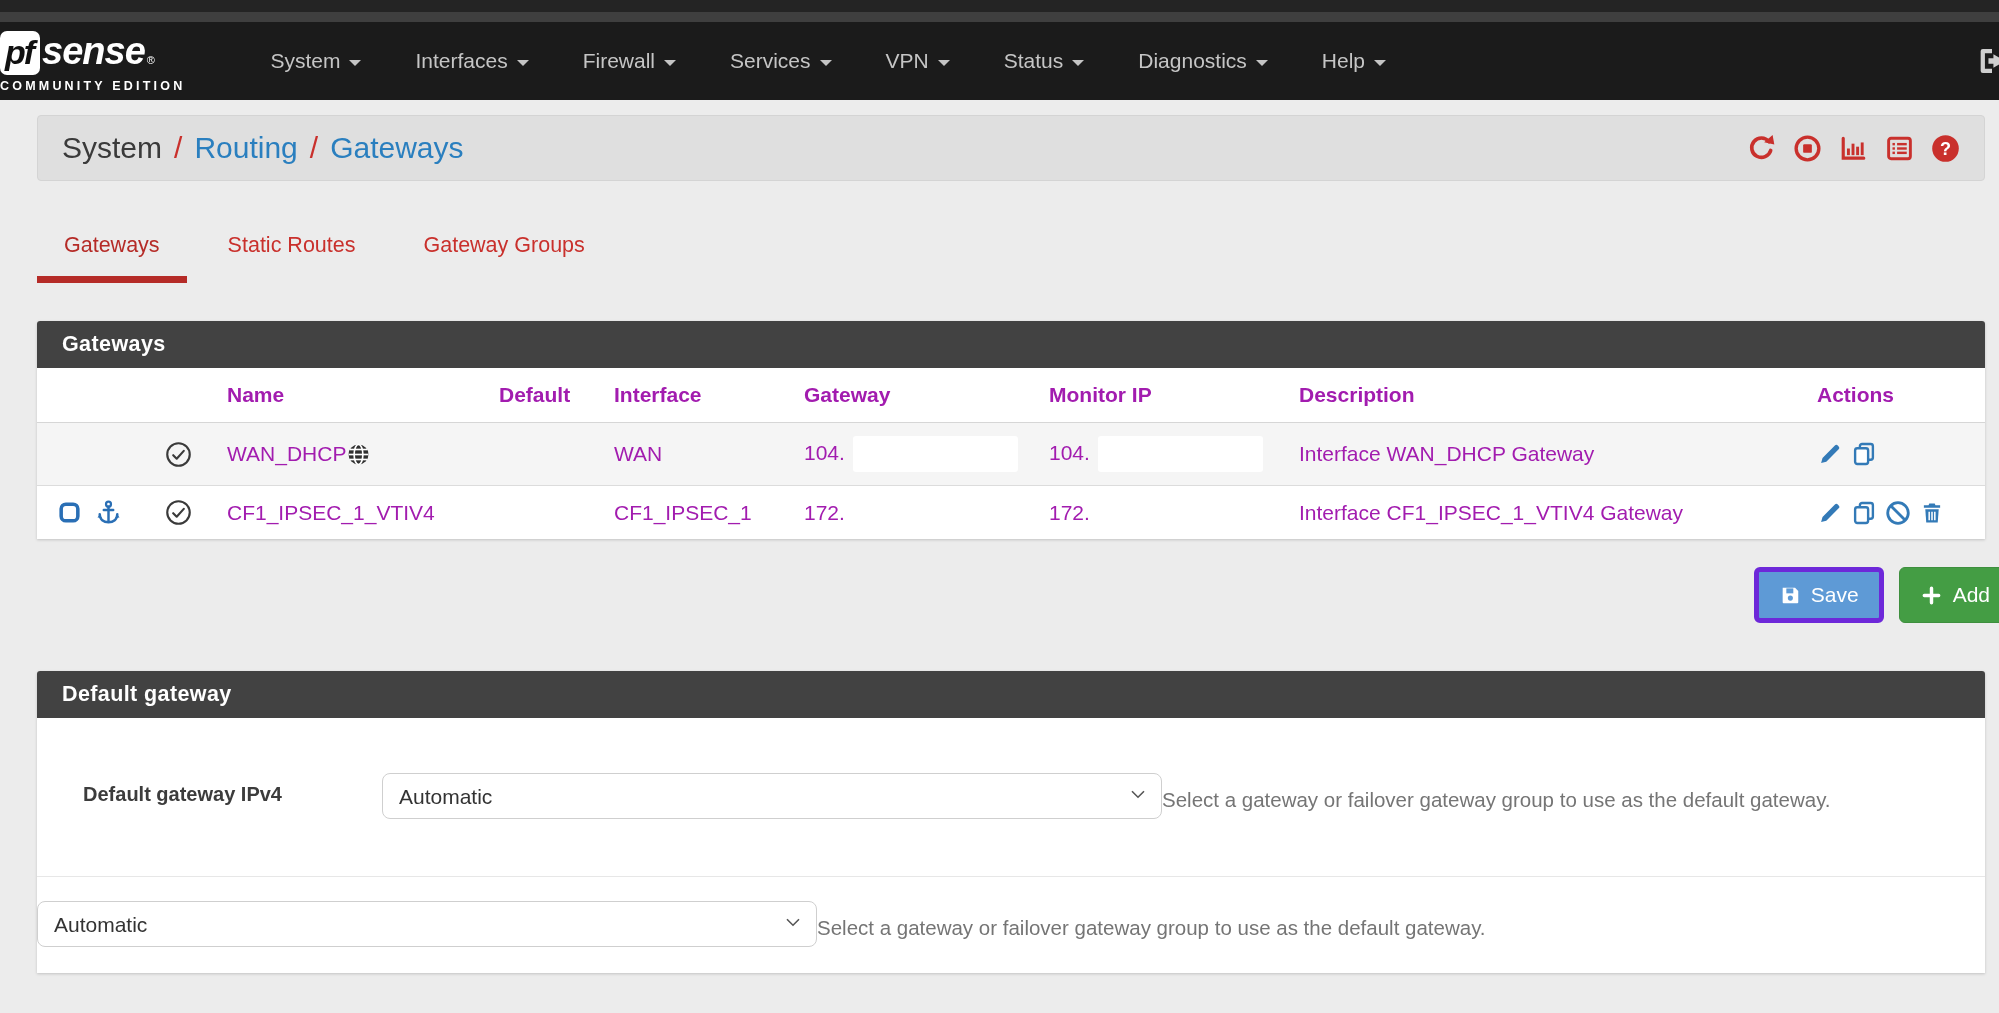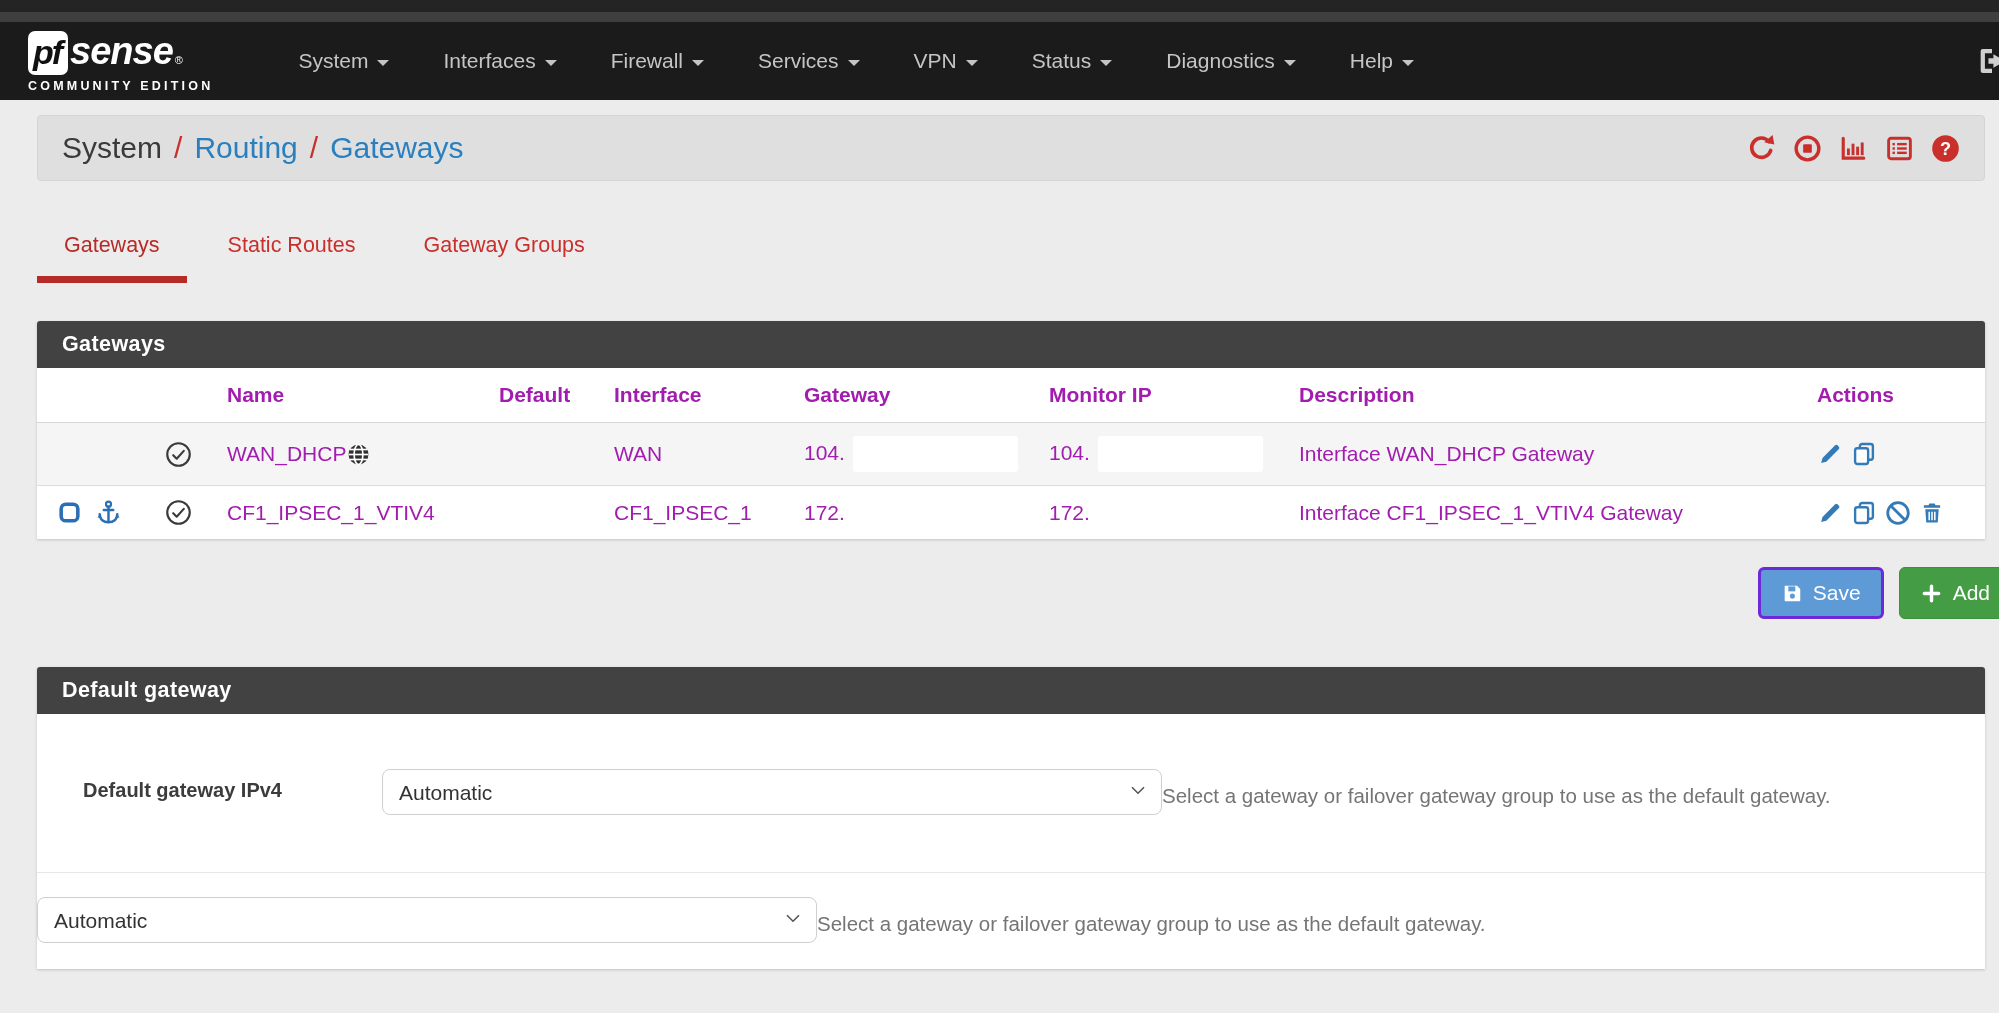--- a/index.html
+++ b/index.html
@@ -8,21 +8,21 @@
     font-family: "Liberation Sans", "DejaVu Sans", sans-serif;
     background: #ececec;
     color: #333;
   }
   
   .top-strip-1 { height: 12px; background: #242424; }
   .top-strip-2 { height: 10px; background: #3f3f3f; }
   .navbar {
     height: 78px; background: #1b1b1b;
     display: flex; align-items: center;
-    padding-left: 28px; overflow: hidden;
+    overflow: hidden;
   }
   .logo { display: flex; flex-direction: column; margin-right: 40px; cursor: pointer; }
   .logo-row { display: flex; align-items: baseline; }
   .logo-pf {
     background: #fff; color: #111; font-style: italic; font-weight: 900;
     font-size: 34px; line-height: 1; padding: 4px 7px 6px 5px; border-radius: 7px;
     letter-spacing: -2px;
   }
   .logo-sense { color: #fff; font-style: italic; font-weight: 900; font-size: 38px; letter-spacing: -1px; margin-left: 2px; }
   .logo-reg { color: #fff; font-size: 11px; margin-left: 2px; }
@@ -87,21 +87,21 @@
   .actions-cell .aicon { cursor: pointer; display: flex; }
   .cb-icon, .anchor-icon { color: #2a6fb5; display: flex; }
   .cb-icon { cursor: pointer; }
   
   .actions-bar { margin: 28px 14px 0 37px; display: flex; justify-content: flex-end; gap: 15px; }
   .btn {
     display: flex; align-items: center; gap: 10px; font-size: 21px; color: #fff;
     border: none; border-radius: 6px; padding: 11px 20px; cursor: pointer;
     font-family: inherit;
   }
-  .btn-save { background: #5e9ad6; border: 3px solid #6d28d9; }
+  .btn-save { background: #5e9ad6; border: 5px solid #6d28d9; }
   .btn-add { background: #449d44; border: 1px solid #3e8f3e; margin-right: -40px; padding-right: 34px; }
   
   .panel-default { margin-top: 48px; }
   .form-row { display: flex; align-items: flex-start; padding: 24px 0 26px 0; margin-top: 31px; }
   .form-row + .form-row { border-top: 1px solid #e7e7e7; }
   .form-label {
     flex: 0 0 345px; text-align: right; padding-right: 100px;
     font-weight: 700; font-size: 20px; color: #3c3c3c; padding-top: 10px;
   }
   .form-control { display: flex; flex-direction: row; }

